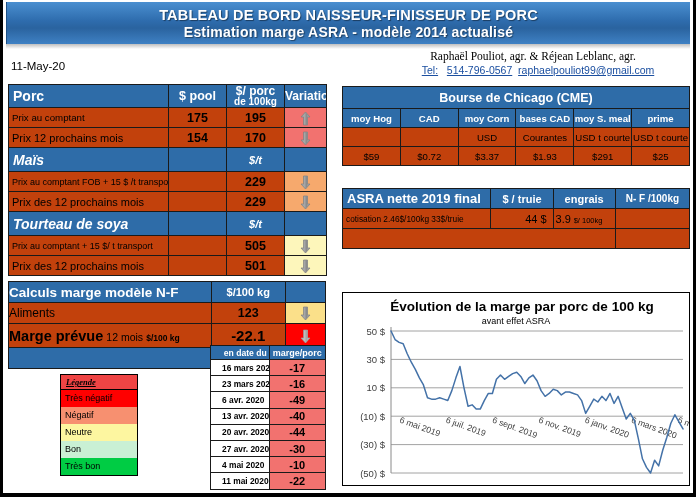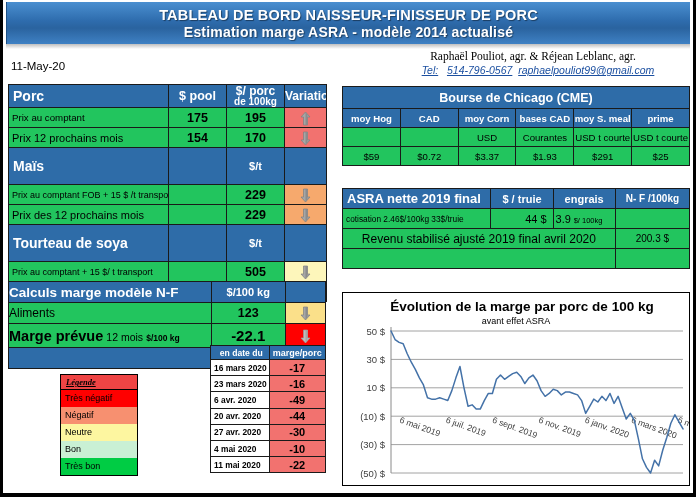--- a/index.html
+++ b/index.html
@@ -45,43 +45,43 @@
   }
   .authors {
     position: absolute; left: 380px; top: 50px; width: 300px;
     text-align: center; font-family: "Liberation Serif", serif;
     font-size: 11.5px; color: #000;
   }
   .contact {
     position: absolute; left: 380px; top: 64px; width: 310px;
     text-align: center; font-size: 10.5px; color: #1b4fa0;
   }
-  .contact span { text-decoration: underline; font-style: italic; }
+  .contact span { text-decoration: underline; }
 
   
   table { border-collapse: collapse; table-layout: fixed; }
   .hdr-blue { background:#2e6ca8; color:#fff; font-weight:bold; }
-  .cell { background:#22c55e; color:#000; }
+  .cell { background:#c2410c; color:#000; }
   td, th { border: 1px solid #1a1a1a; padding: 0; overflow: hidden; white-space: nowrap; }
 
   
   .tbl-left {
     position:absolute; left:5px; top:84px; width:318px;
     font-size: 11px;
   }
   .tbl-left td { height: 20px; }
   .col-label { width: 160px; padding-left: 3px; }
   .col-pool  { width: 58px; text-align:center; }
   .col-porc  { width: 58px; text-align:center; }
   .col-var   { width: 42px; text-align:center; }
   .big-hdr { font-size: 14px; padding-left: 4px; }
   .sub-hdr { font-size: 12.5px; text-align:center; }
   .mini { font-size: 10px; }
   .val { font-weight: bold; font-size: 12.5px; }
-  .row-title td { height: 37px; }
+  .row-title td { height: 24px; font-style: italic; }
   .txt-sm { font-size: 9.7px; }
   .txt-md { font-size: 11px; }
 
   .bg-red    { background:#f2726f; }
   .bg-orange { background:#f6a96d; }
   .bg-yellow { background:#fdf6bb; }
   .bg-yellow2{ background:#fbe08a; }
   .bg-purered{ background:#ff0000; }
 
   
@@ -91,21 +91,21 @@
   
   .tbl-calc { position:absolute; left:5px; top:281px; width:318px; font-size:11px; }
   .tbl-calc td { height: 21px; }
   .c-lab { width:202px; }
   .c-unit{ width:74px; text-align:center; }
   .c-var { width:40px; text-align:center; }
 
   
   .tbl-dates { position:absolute; left:207px; top:345px; width:116px; font-size:8.4px; }
   .tbl-dates td { height:16.2px; }
-  .d-date { width:58px; padding-left:3px; background:#fff; font-weight:bold; }
+  .d-date { width:58px; padding-left:11px; background:#fff; font-weight:bold; }
   .d-marge{ width:56px; text-align:center; background:#f2726f; font-weight:bold; font-size:11px; }
   .tbl-dates thead td { background:#2e6ca8; color:#fff; font-weight:bold; text-align:center; font-size:8.6px; height:14px;}
 
   
   .legende {
     position:absolute; left:57px; top:374px; width:78px;
     border:1px solid #000; font-size:8.6px;
   }
   .legende .lg-title {
     background:#ef4444; font-family:"Liberation Serif", serif; font-style:italic;
@@ -343,20 +343,24 @@
         </tr>
       <tr>
           <td class="d-date">23 mars 2020</td>
           <td class="d-marge">-16</td>
         </tr>
       <tr>
           <td class="d-date">6 avr. 2020</td>
           <td class="d-marge">-49</td>
         </tr>
       <tr>
+          <td class="d-date">13 avr. 2020</td>
+          <td class="d-marge">-40</td>
+        </tr>
+      <tr>
           <td class="d-date">20 avr. 2020</td>
           <td class="d-marge">-44</td>
         </tr>
       <tr>
           <td class="d-date">27 avr. 2020</td>
           <td class="d-marge">-30</td>
         </tr>
       <tr>
           <td class="d-date">4 mai 2020</td>
           <td class="d-marge">-10</td>
@@ -409,24 +413,20 @@
       <td class="hdr-blue" style="width:74px;font-size:10px;">N- F /100kg</td>
     </tr>
     <tr>
       <td class="cell" style="text-align:left;padding-left:3px;font-size:8.3px;">cotisation 2.46$/100kg  33$/truie</td>
       <td class="cell" style="text-align:right;padding-right:6px;font-size:11px;">44  $</td>
       <td class="cell" style="text-align:left;padding-left:2px;">
         <span style="font-size:11px;">3.9</span>
         <span style="font-size:7.5px;">$/ 100kg</span>
       </td>
       <td class="cell"></td>
-    </tr>
-    <tr>
-      <td class="cell" colspan="3" style="font-size:12px;">Revenu stabilisé ajusté 2019 final  avril 2020</td>
-      <td class="cell" style="font-size:10px;">200.3 $</td>
     </tr>
     <tr>
       <td class="cell" colspan="3"></td>
       <td class="cell"></td>
     </tr>
   </tbody>
     </table>
 
   <div class="chart-box">
     <div class="chart-title">Évolution de la marge par porc de 100 kg</div>

